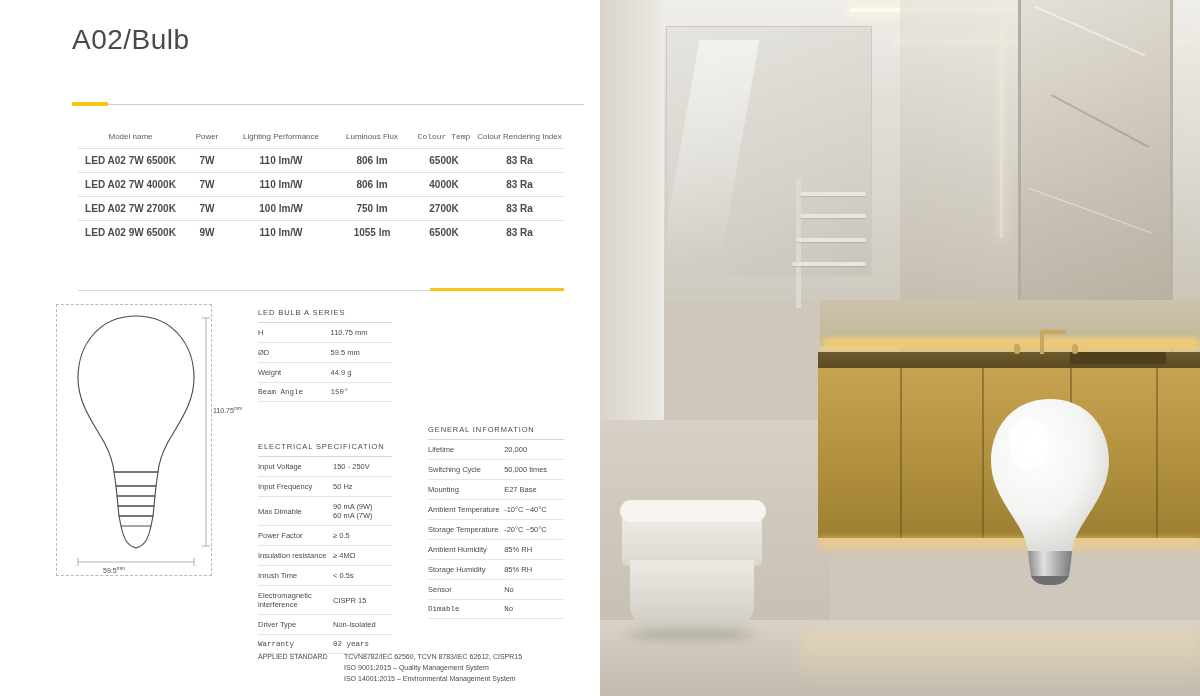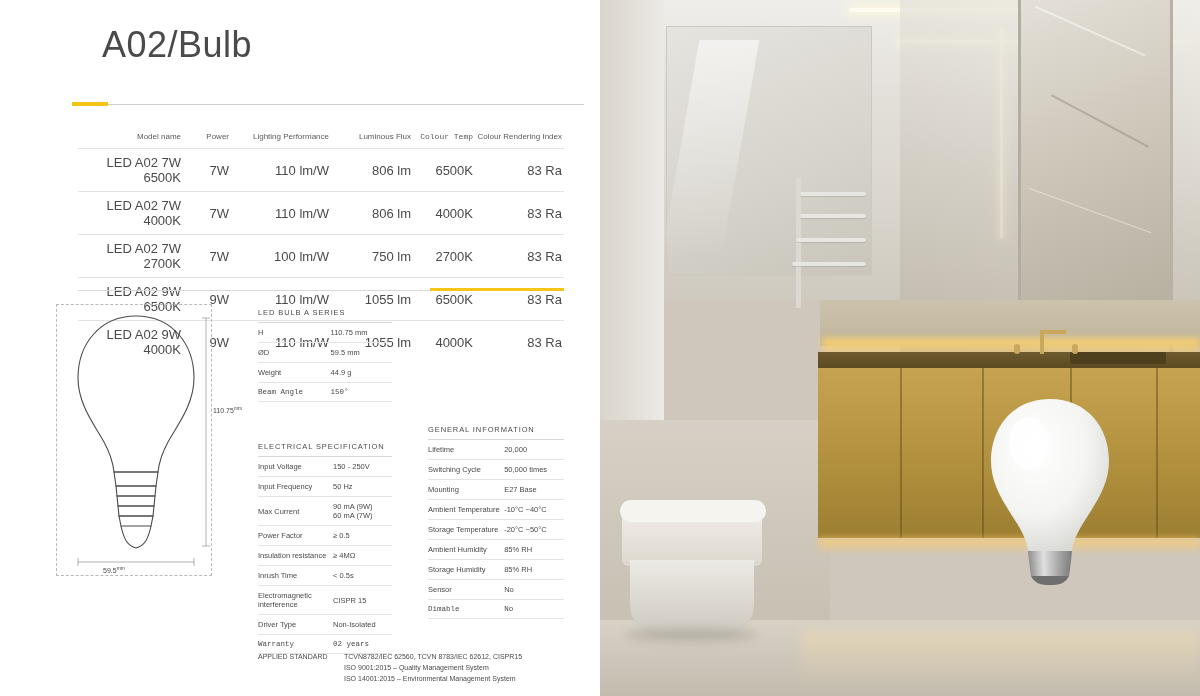--- a/index.html
+++ b/index.html
@@ -8,33 +8,33 @@
     width:1200px; height:696px; overflow:hidden;
     font-family:"Liberation Sans", sans-serif;
     background:#ffffff; color:#3c3c3c;
   }
   .page { position:relative; width:1200px; height:696px; }
 
   
   .left { position:absolute; left:0; top:0; width:600px; height:696px; background:#fff; }
 
   .title-block { position:absolute; left:72px; top:22px; }
-  .title-line { font-size:36px; font-weight:400; color:#4a4a4a; letter-spacing:0.5px; line-height:1.28;margin-left:30px; }
+  .title-line { font-size:28px; font-weight:400; color:#4a4a4a; letter-spacing:0.5px; line-height:1.28; }
 
   .rule { position:absolute; left:72px; top:104px; width:512px; height:1px; background:#cfcfcf; }
   .rule-accent { position:absolute; left:72px; top:102px; width:36px; height:4px; background:#f5c518; }
 
   
   .spec-table { position:absolute; left:78px; top:126px; width:486px; border-collapse:collapse; }
   .spec-table th, .spec-table td {
-    text-align:right; font-weight:400; padding:6px 2px 6px 2px;
+    text-align:center; font-weight:400; padding:6px 2px 6px 2px;
     border-bottom:1px solid #e2e2e2; color:#4a4a4a;margin-top:31px;
   }
   .spec-table th { font-size:8px; color:#5a5a5a; padding-bottom:7px; }
-  .spec-table td { font-size:13px; height:22px; }
+  .spec-table td { font-size:10px; height:22px;font-weight:bold; }
   .spec-table tr:last-child td { border-bottom:none; }
   .c0 { width:105px; } .c1 { width:48px; } .c2 { width:100px; }
   .c3 { width:82px; } .c4 { width:62px;font-family:Liberation Mono, monospace; } .c5 { width:89px; }
 
   .rule2 { position:absolute; left:78px; top:290px; width:486px; height:1px; background:#d8d8d8; }
   .rule2-accent { position:absolute; left:430px; top:288px; width:134px; height:3px; background:#f5c518; }
 
   
   .draw-box { position:absolute; left:56px; top:304px; width:156px; height:272px; border:1px dashed #b9b9b9; }
   .bulb-svg { position:absolute; left:56px; top:300px; }
@@ -165,28 +165,20 @@
           <td>750 lm</td>
           <td>2700K</td>
           <td>83 Ra</td>
         </tr>
         <tr>
           <td>LED A02 9W 6500K</td>
           <td>9W</td>
           <td>110 lm/W</td>
           <td>1055 lm</td>
           <td>6500K</td>
-          <td>83 Ra</td>
-        </tr>
-        <tr>
-          <td>LED A02 9W 4000K</td>
-          <td>9W</td>
-          <td>110 lm/W</td>
-          <td>1055 lm</td>
-          <td>4000K</td>
           <td>83 Ra</td>
         </tr>
       </tbody>
     </table>
 
     <div class="rule2"></div>
     <div class="rule2-accent"></div>
 
     <div class="draw-box"></div>
     <svg class="bulb-svg" width="160" height="280" viewBox="0 0 160 280">
@@ -248,21 +240,21 @@
         <tbody>
             <tr>
               <td class="k">Input Voltage</td>
               <td class="v">150 - 250V</td>
             </tr>
         <tr>
               <td class="k">Input Frequency</td>
               <td class="v">50 Hz</td>
             </tr>
         <tr>
-              <td class="k">Max Current</td>
+              <td class="k">Max Dimable</td>
               <td class="v" style="white-space:pre-line">90 mA (9W)
 60 mA (7W)</td>
             </tr>
         <tr>
               <td class="k">Power Factor</td>
               <td class="v">≥ 0.5</td>
             </tr>
         <tr>
               <td class="k">Insulation resistance</td>
               <td class="v">≥ 4MΩ</td>

